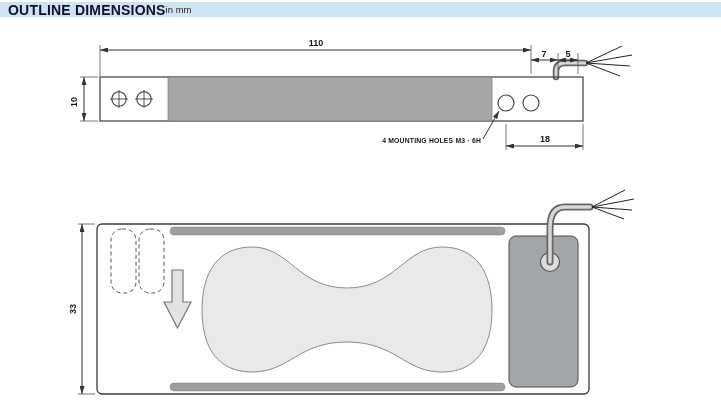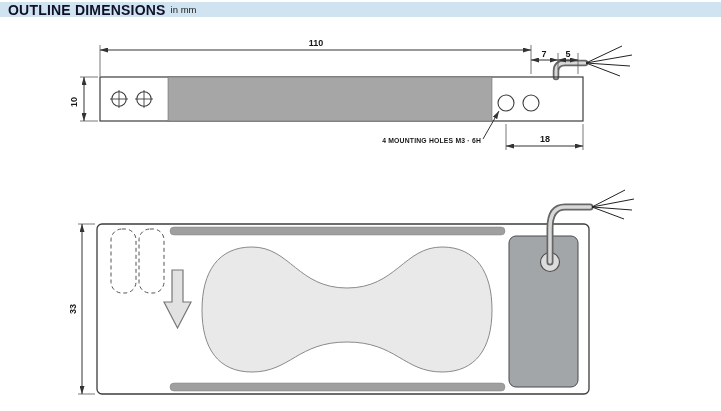--- a/index.html
+++ b/index.html
@@ -2,21 +2,21 @@
 <html><head>
 <meta charset="utf-8">
 <style>
   html,body{margin:0;padding:0;background:#ffffff;}
   .page{position:relative;width:721px;height:411px;background:#ffffff;
         font-family:"Liberation Sans",sans-serif;overflow:hidden;}
   .header-bar{position:absolute;top:2px;left:0;width:100%;height:15px;
         background:#cfe4f0;display:flex;align-items:center;
         padding-left:8px;box-sizing:border-box;}
   .header-bar .title{font-weight:bold;font-size:14px;color:#10102a;letter-spacing:.2px;}
-  .header-bar .unit{font-size:9.5px;color:#222;margin-left:5px;}
+  .header-bar .unit{font-size:9.5px;color:#222;}
   svg.drawing{position:absolute;top:0;left:0;}
   svg text{font-family:"Liberation Sans",sans-serif;fill:#161616;}
   .dim-text{font-size:9px;font-weight:bold;}
   .note-text{font-size:6.8px;font-weight:bold;letter-spacing:.2px;}
   .dimline{stroke:#333;stroke-width:1;}
   .extline{stroke:#555;stroke-width:.8;}
   .edge{stroke:#3c3c3c;fill:none;}
 </style>
 </head>
 <body>

